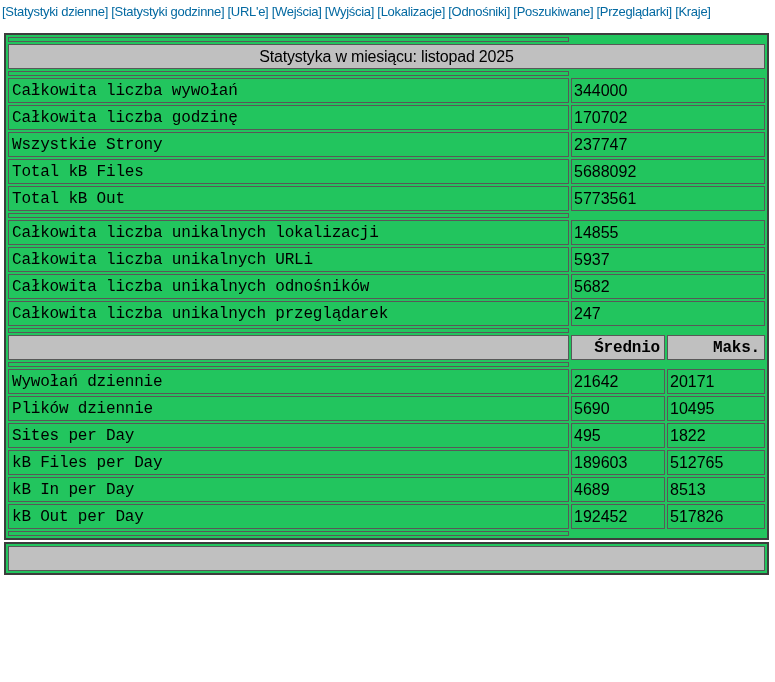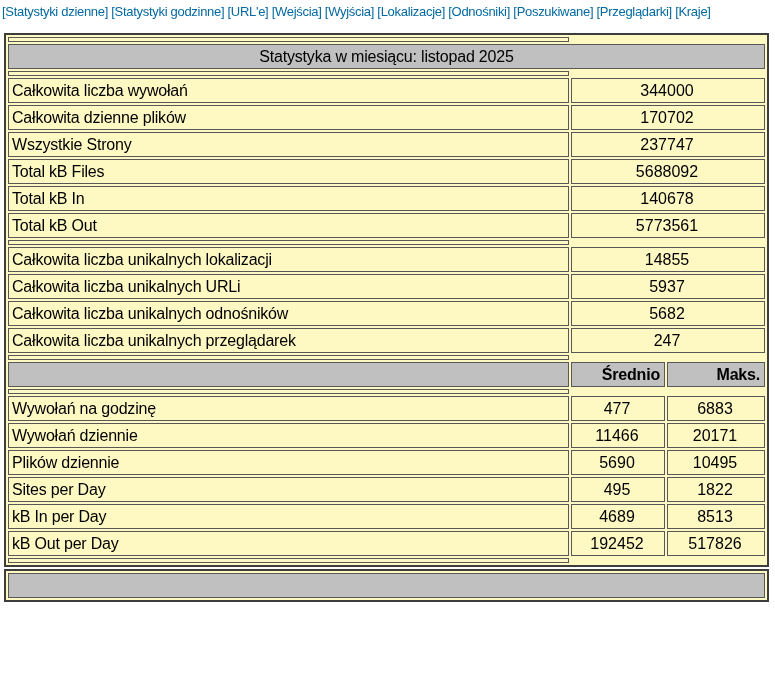--- a/index.html
+++ b/index.html
@@ -24,21 +24,21 @@
     text-decoration: none;
     cursor: pointer;
   }
   table.summary {
     margin: 13px 0 0 4px;
     width: 765px;
     table-layout: fixed;
     border-collapse: separate;
     border-spacing: 2px;
     border: 2px solid #3d3d3d;
-    background: #fef9c3;
+    background: #22c55e;
   }
   table.summary td, table.summary th {
     border: 1px solid #585858;
     overflow: hidden;
     white-space: nowrap;
     font-size: 16px;
     font-weight: normal;
   }
   col.c-label { width: 561px; }
   col.c-avg   { width: 94px; }
@@ -50,36 +50,38 @@
     height: 21px;
     padding: 1px 3px;
     letter-spacing: -0.2px;
   }
   td.lbl {
     height: 21px;
     padding: 1px 2px 1px 3px;
     text-align: left;
     letter-spacing: -0.2px;
     font-size: 16.5px;
+    font-family: Liberation Mono, monospace;
   }
   td.val {
     height: 21px;
     font-weight: bold;
-    text-align: center;
+    text-align: left;
     padding: 1px 4px 1px 2px;
   }
   tr.sp td {
     height: 3px;
     padding: 0;
     border: 1px solid #585858;
   }
   tr.hdr th {
     background: #c0c0c0;
     height: 21px;
     padding: 1px 4px 1px 12px;
+    font-family: Liberation Mono, monospace;
   }
   tr.hdr th.colhead {
     font-weight: bold;
     text-align: right;
     letter-spacing: -0.2px;
   }
   table.next {
     margin-top: 2px;
   }
   table.next th.title { height: 21px; }
@@ -107,34 +109,30 @@
 
   <tr class="sp">
         <td></td>
       </tr>
 
   <tr>
     <td class="lbl">Całkowita liczba wywołań</td>
     <td class="val" colspan="2">344000</td>
   </tr>
   <tr>
-    <td class="lbl">Całkowita dzienne plików</td>
+    <td class="lbl">Całkowita liczba godzinę</td>
     <td class="val" colspan="2">170702</td>
   </tr>
   <tr>
     <td class="lbl">Wszystkie Strony</td>
     <td class="val" colspan="2">237747</td>
   </tr>
   <tr>
     <td class="lbl">Total kB Files</td>
     <td class="val" colspan="2">5688092</td>
-  </tr>
-  <tr>
-    <td class="lbl">Total kB In</td>
-    <td class="val" colspan="2">140678</td>
   </tr>
   <tr>
     <td class="lbl">Total kB Out</td>
     <td class="val" colspan="2">5773561</td>
   </tr>
 
   <tr class="sp">
         <td></td>
       </tr>
 
@@ -163,38 +161,38 @@
     <th></th>
     <th class="colhead">Średnio</th>
     <th class="colhead">Maks.</th>
   </tr>
 
   <tr class="sp">
         <td></td>
       </tr>
 
   <tr>
-    <td class="lbl">Wywołań na godzinę</td>
-    <td class="val">477</td>
-    <td class="val">6883</td>
-  </tr>
-  <tr>
     <td class="lbl">Wywołań dziennie</td>
-    <td class="val">11466</td>
+    <td class="val">21642</td>
     <td class="val">20171</td>
   </tr>
   <tr>
     <td class="lbl">Plików dziennie</td>
     <td class="val">5690</td>
     <td class="val">10495</td>
   </tr>
   <tr>
     <td class="lbl">Sites per Day</td>
     <td class="val">495</td>
     <td class="val">1822</td>
+  </tr>
+  <tr>
+    <td class="lbl">kB Files per Day</td>
+    <td class="val">189603</td>
+    <td class="val">512765</td>
   </tr>
   <tr>
     <td class="lbl">kB In per Day</td>
     <td class="val">4689</td>
     <td class="val">8513</td>
   </tr>
   <tr>
     <td class="lbl">kB Out per Day</td>
     <td class="val">192452</td>
     <td class="val">517826</td>

